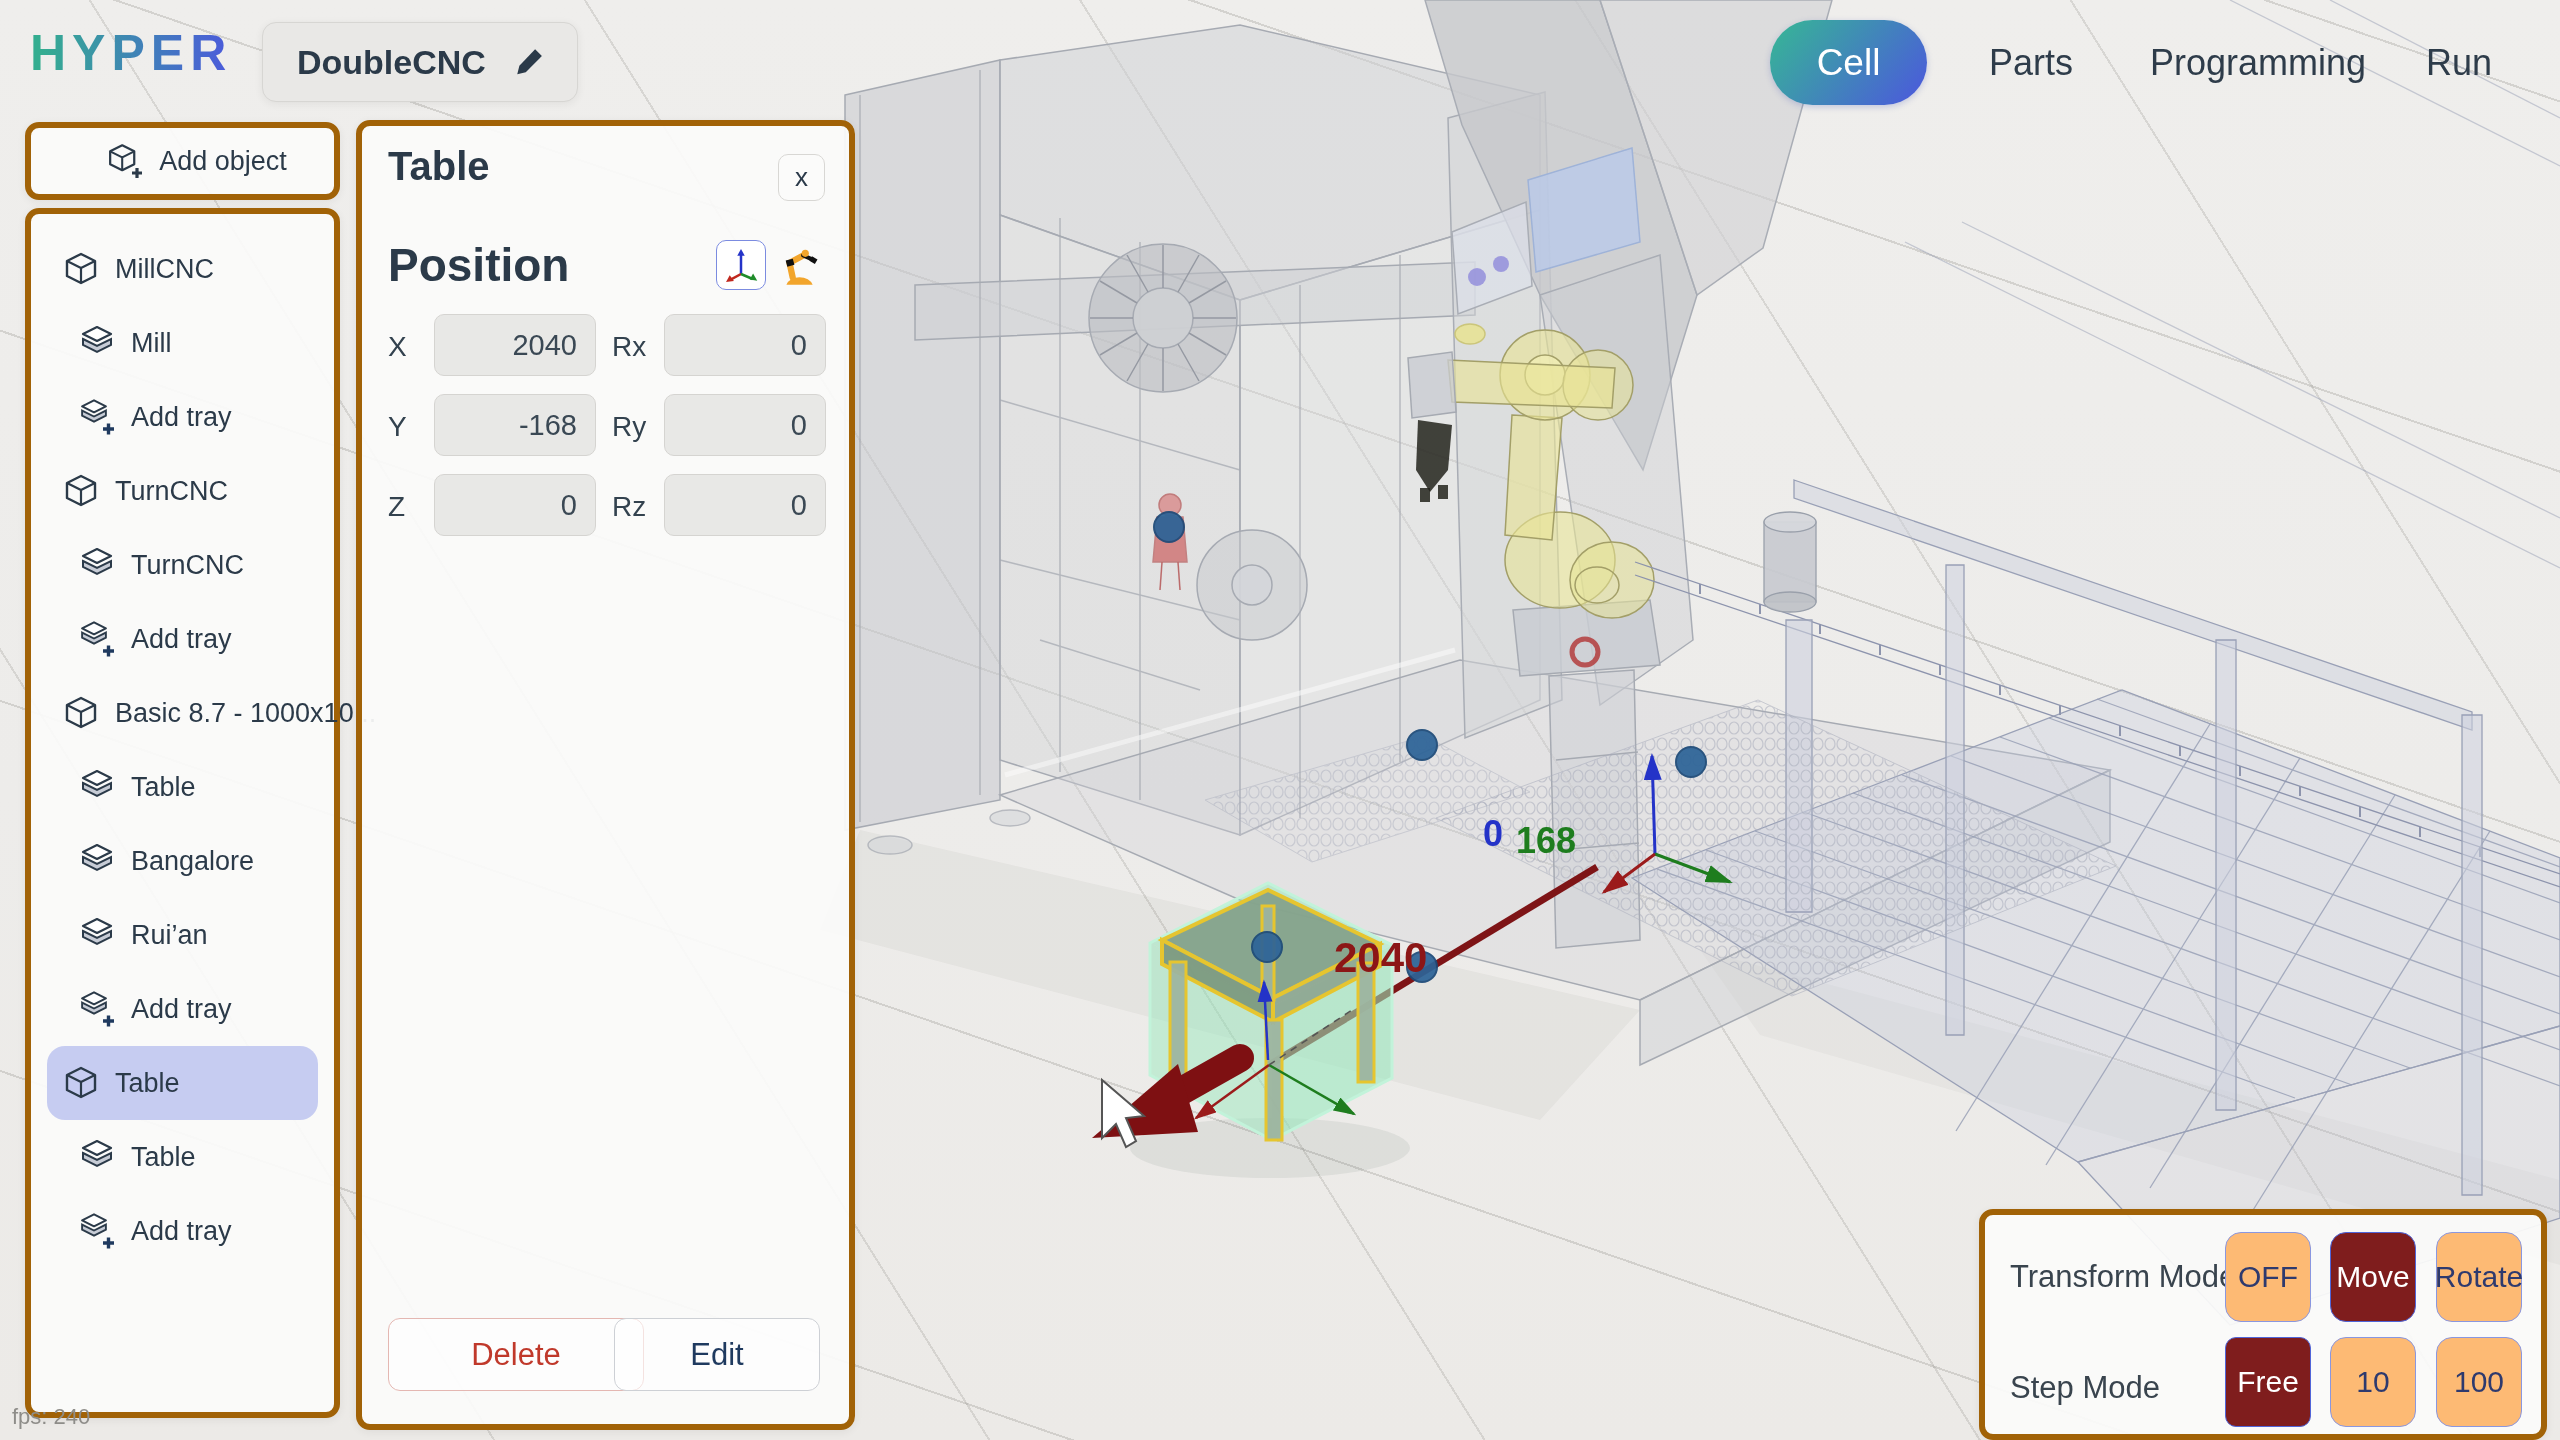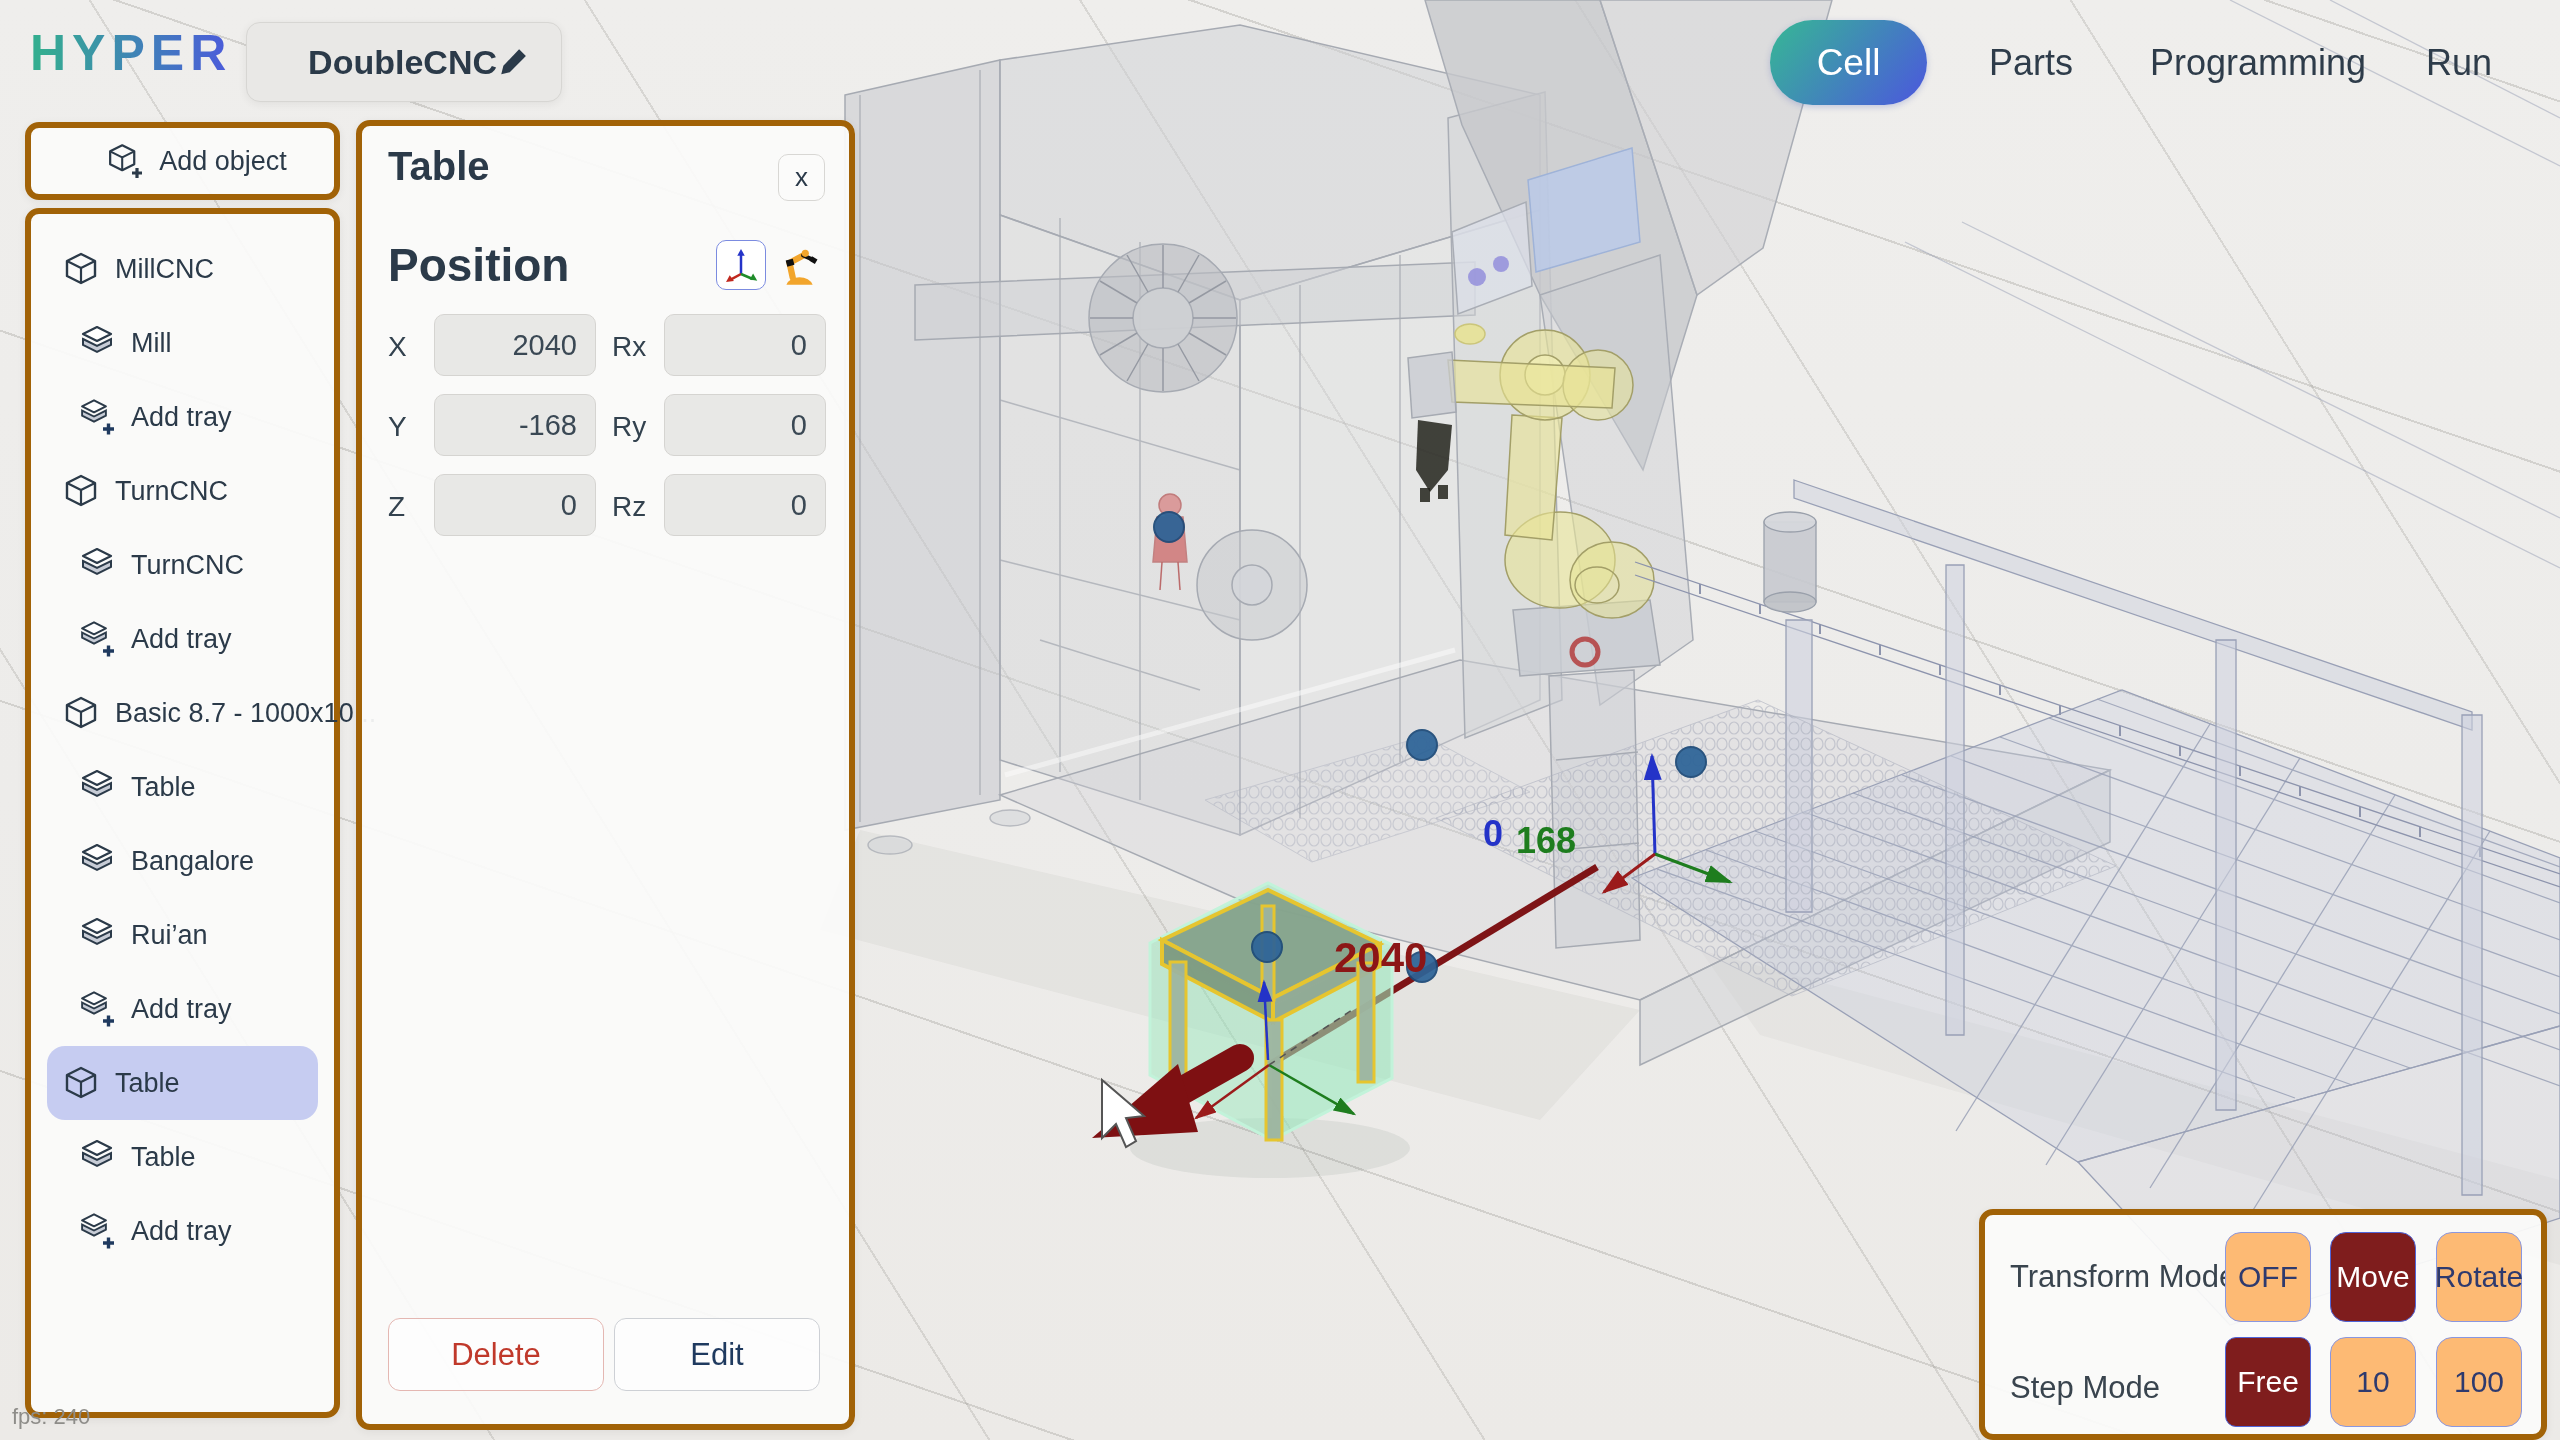--- a/index.html
+++ b/index.html
@@ -21,22 +21,22 @@
   .card{
     position:absolute;background:rgba(251,251,250,.93);
     border:6px solid #a16207;border-radius:14px;
     box-shadow:0 2px 8px rgba(40,40,40,.07);
     justify-content:center;
   }
   
   #logo{position:absolute;left:30px;top:24px;font-size:50px;font-weight:800;letter-spacing:6px;
     background:linear-gradient(90deg,#34ad90 5%,#4a5ed8 95%);
     -webkit-background-clip:text;background-clip:text;color:transparent;}
-  #project-box{left:246px;top:22px;width:316px;height:80px;background:#e9e8e6;border:1px solid #d7d6d3;
-    display:flex;align-items:center;justify-content:flex-end;padding:0 30px 0 34px;box-sizing:border-box;}
+  #project-box{left:262px;top:22px;width:316px;height:80px;background:#e9e8e6;border:1px solid #d7d6d3;
+    display:flex;align-items:center;justify-content:space-between;padding:0 30px 0 34px;box-sizing:border-box;}
   #project-box .pname{font-size:34px;font-weight:700;}
   .navlink{position:absolute;top:20px;height:85px;line-height:85px;text-align:center;
     font-size:36px;color:#2e3c4a;cursor:pointer;}
   #nav-cell{position:absolute;left:1770px;top:20px;width:157px;height:85px;border-radius:43px;
     background:linear-gradient(130deg,#36b894 0%,#4a5ed8 92%);
     color:#fff;font-size:37px;display:flex;align-items:center;justify-content:center;
     box-shadow:0 2px 6px rgba(60,80,180,.25);}
   
   #add-object-card{left:25px;top:122px;width:315px;height:78px;display:flex;align-items:center;padding-left:27px;box-sizing:border-box;}
   #add-object-card .lbl{margin-left:14px;font-size:27px;}
@@ -55,21 +55,21 @@
   #inspector .section{position:absolute;left:26px;top:112px;font-size:46px;font-weight:700;}
   #axis-btn{position:absolute;left:354px;top:114px;width:50px;height:50px;border-radius:10px;
     border:1.5px solid #7b8be0;background:#fff;cursor:pointer;padding:3px;box-sizing:border-box;}
   #robot-btn{position:absolute;left:416px;top:120px;width:42px;height:42px;cursor:pointer;border:none;background:none;padding:0;}
   .fldlbl{position:absolute;font-size:28px;color:#33424f;}
   .fldbox{position:absolute;width:162px;height:62px;border-radius:10px;border:1px solid #d5d4d1;
     background:#e8e8e6;font-size:29px;color:#3a4854;text-align:right;padding:0 18px;box-sizing:border-box;
     font-family:"Liberation Sans",sans-serif;}
   .btn{position:absolute;height:73px;border-radius:12px;background:rgba(255,255,255,.6);
     font-size:31px;display:flex;align-items:center;justify-content:center;cursor:pointer;box-sizing:border-box;}
-  #delete-btn{left:26px;top:1192px;width:216px;border:1.5px solid #e4b7b2;color:#c0392b;}
+  #delete-btn{left:26px;top:1192px;width:256px;border:1.5px solid #e4b7b2;color:#c0392b;}
   #edit-btn{left:252px;top:1192px;width:206px;border:1.5px solid #cdd0d5;color:#1f3a5f;}
   
   #mode-card{left:1979px;top:1209px;width:556px;height:219px;}
   .modelbl{position:absolute;left:25px;font-size:31px;color:#39444e;}
   .modebtn{position:absolute;width:86px;height:90px;border-radius:16px;font-size:30px;
     display:flex;align-items:center;justify-content:center;cursor:pointer;box-sizing:border-box;
     background:#fdba74;border:1.5px solid #8a97e0;color:#2e3a6e;}
   .modebtn.active{background:#7f1d1d;border:1.5px solid #5065d9;color:#fff;}
   
   #fps{position:absolute;left:12px;top:1404px;font-size:22px;color:#8e8d89;}

